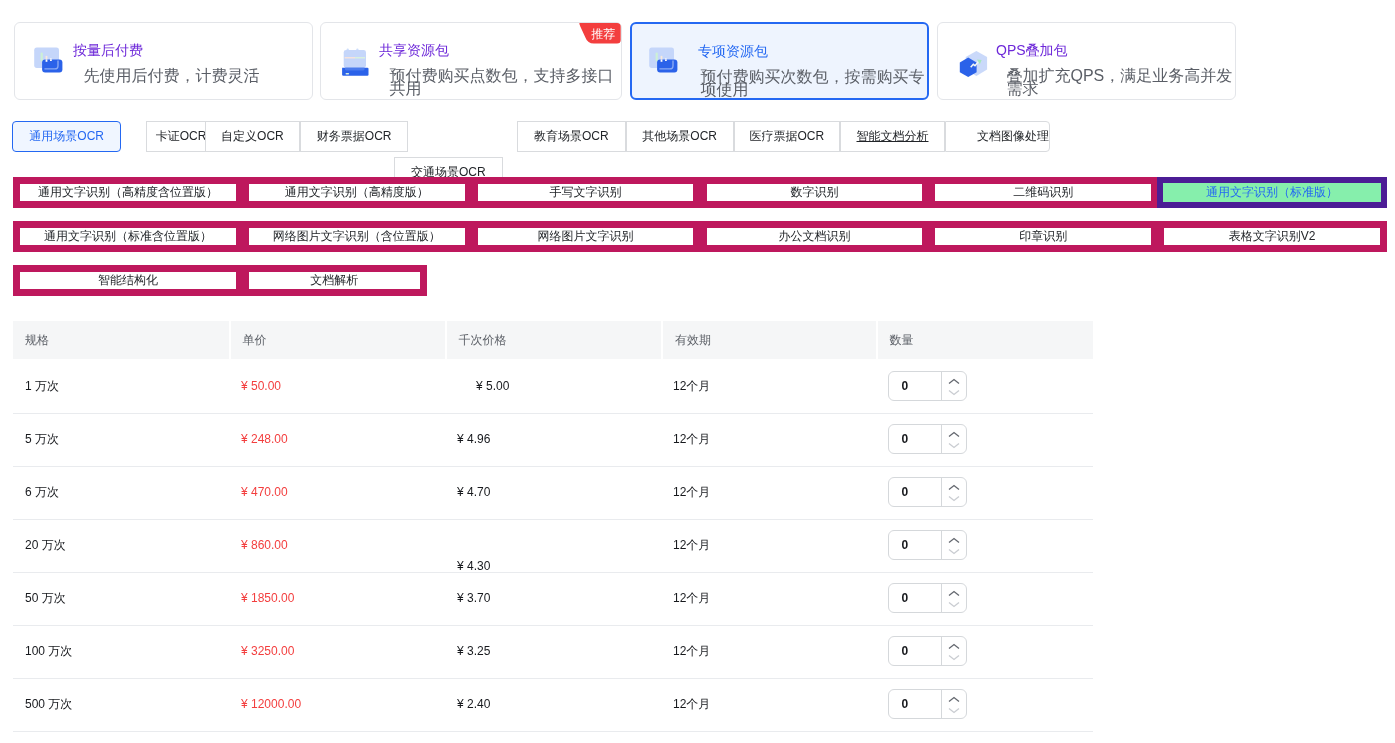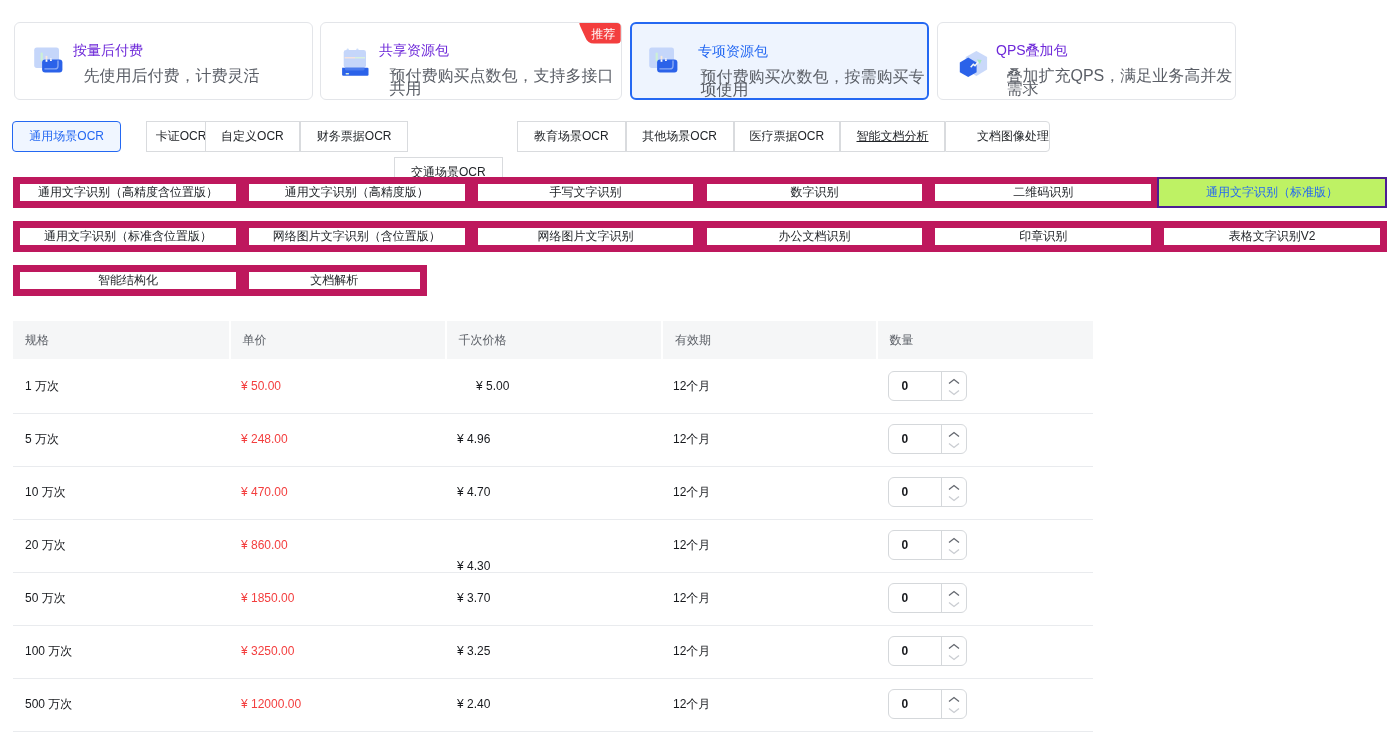--- a/index.html
+++ b/index.html
@@ -5,21 +5,21 @@
 html,body{width:1395px;height:743px;background:#fff;font-family:"Liberation Sans",sans-serif;overflow:hidden}
 body{position:relative}
 .a{position:absolute}
 .card{position:absolute;top:22px;height:78px;background:#fff;border:1px solid #e3e5e9;border-radius:6px}
 .card.sel{background:#eef4fe;border:2px solid #2468f2}
 .ct{position:absolute;left:58px;top:20px;font-size:14px;line-height:14px;font-weight:normal;color:#6d28d9}
 .cs{position:absolute;left:68.5px;top:46px;font-size:16px;line-height:13px;color:#5a5e66}
 .tab{position:absolute;top:121px;height:31px;background:#fff;border:1px solid #d9dbde;font-size:12px;color:#222529;display:flex;align-items:center;justify-content:center}
 .tab.sel{background:#f0f6ff;border:1px solid #2468f2;border-radius:4px;color:#2468f2;z-index:2}
 .gc{position:absolute;height:31px;background:#fff;border:7px solid #be185d;font-size:12px;color:#222529;display:flex;align-items:center;justify-content:center}
-.gc.sel{background:#bef264;border:2px solid #4c1d95;color:#2468f2;z-index:2}
+.gc.sel{background:#86efac;border:6px solid #4c1d95;color:#2468f2;z-index:2}
 .hc{position:absolute;top:321px;height:38px;background:#f5f6f7;font-size:12px;color:#5b5f66;display:flex;align-items:center;padding-left:12px}
 .rt{position:absolute;font-size:12px;color:#17191d;transform:translateY(-50%)}
 .red{color:#f33e3e}
 .spin{position:absolute;width:79px;height:30px;border:1px solid #d5d8db;border-radius:6px;background:#fff}
 .spin .v{position:absolute;left:13px;top:50%;transform:translateY(-50%);font-size:12px;font-weight:bold;color:#17191d}
 .spin .dv{position:absolute;left:52px;top:0;bottom:0;width:1px;background:#d5d8db}
 </style></head><body>
 <div class="card" style="left:14px;width:299px">
 <div class="ct" style="">按量后付费</div>
 <div class="cs">先使用后付费，计费灵活</div>
@@ -129,21 +129,21 @@
     <span class="v">0</span>
     <span class="dv"></span>
 <svg class="a" style="left:59px;top:6px" width="12" height="7" viewBox="0 0 12 7">
       <path d="M1 5.5 L6 1.5 L11 5.5" fill="none" stroke="#63676e" stroke-width="1.3"></path>
     </svg>
 <svg class="a" style="left:59px;top:17px" width="12" height="7" viewBox="0 0 12 7">
       <path d="M1 1.5 L6 5.5 L11 1.5" fill="none" stroke="#c9ccd1" stroke-width="1.3"></path>
     </svg>
 </div>
 <div class="a" style="left:13px;top:518.5px;width:1080px;height:1px;background:#e9ebee"></div>
-<div class="rt" style="left:25px;top:492.0px">10 万次</div>
+<div class="rt" style="left:25px;top:492.0px">6 万次</div>
 <div class="rt red" style="left:241px;top:492.0px">¥ 470.00</div>
 <div class="rt" style="left:457px;top:492.0px">¥ 4.70</div>
 <div class="rt" style="left:673px;top:492.0px">12个月</div>
 <div class="spin" style="left:887.5px;top:477.0px">
     <span class="v">0</span>
     <span class="dv"></span>
 <svg class="a" style="left:59px;top:6px" width="12" height="7" viewBox="0 0 12 7">
       <path d="M1 5.5 L6 1.5 L11 5.5" fill="none" stroke="#63676e" stroke-width="1.3"></path>
     </svg>
 <svg class="a" style="left:59px;top:17px" width="12" height="7" viewBox="0 0 12 7">

